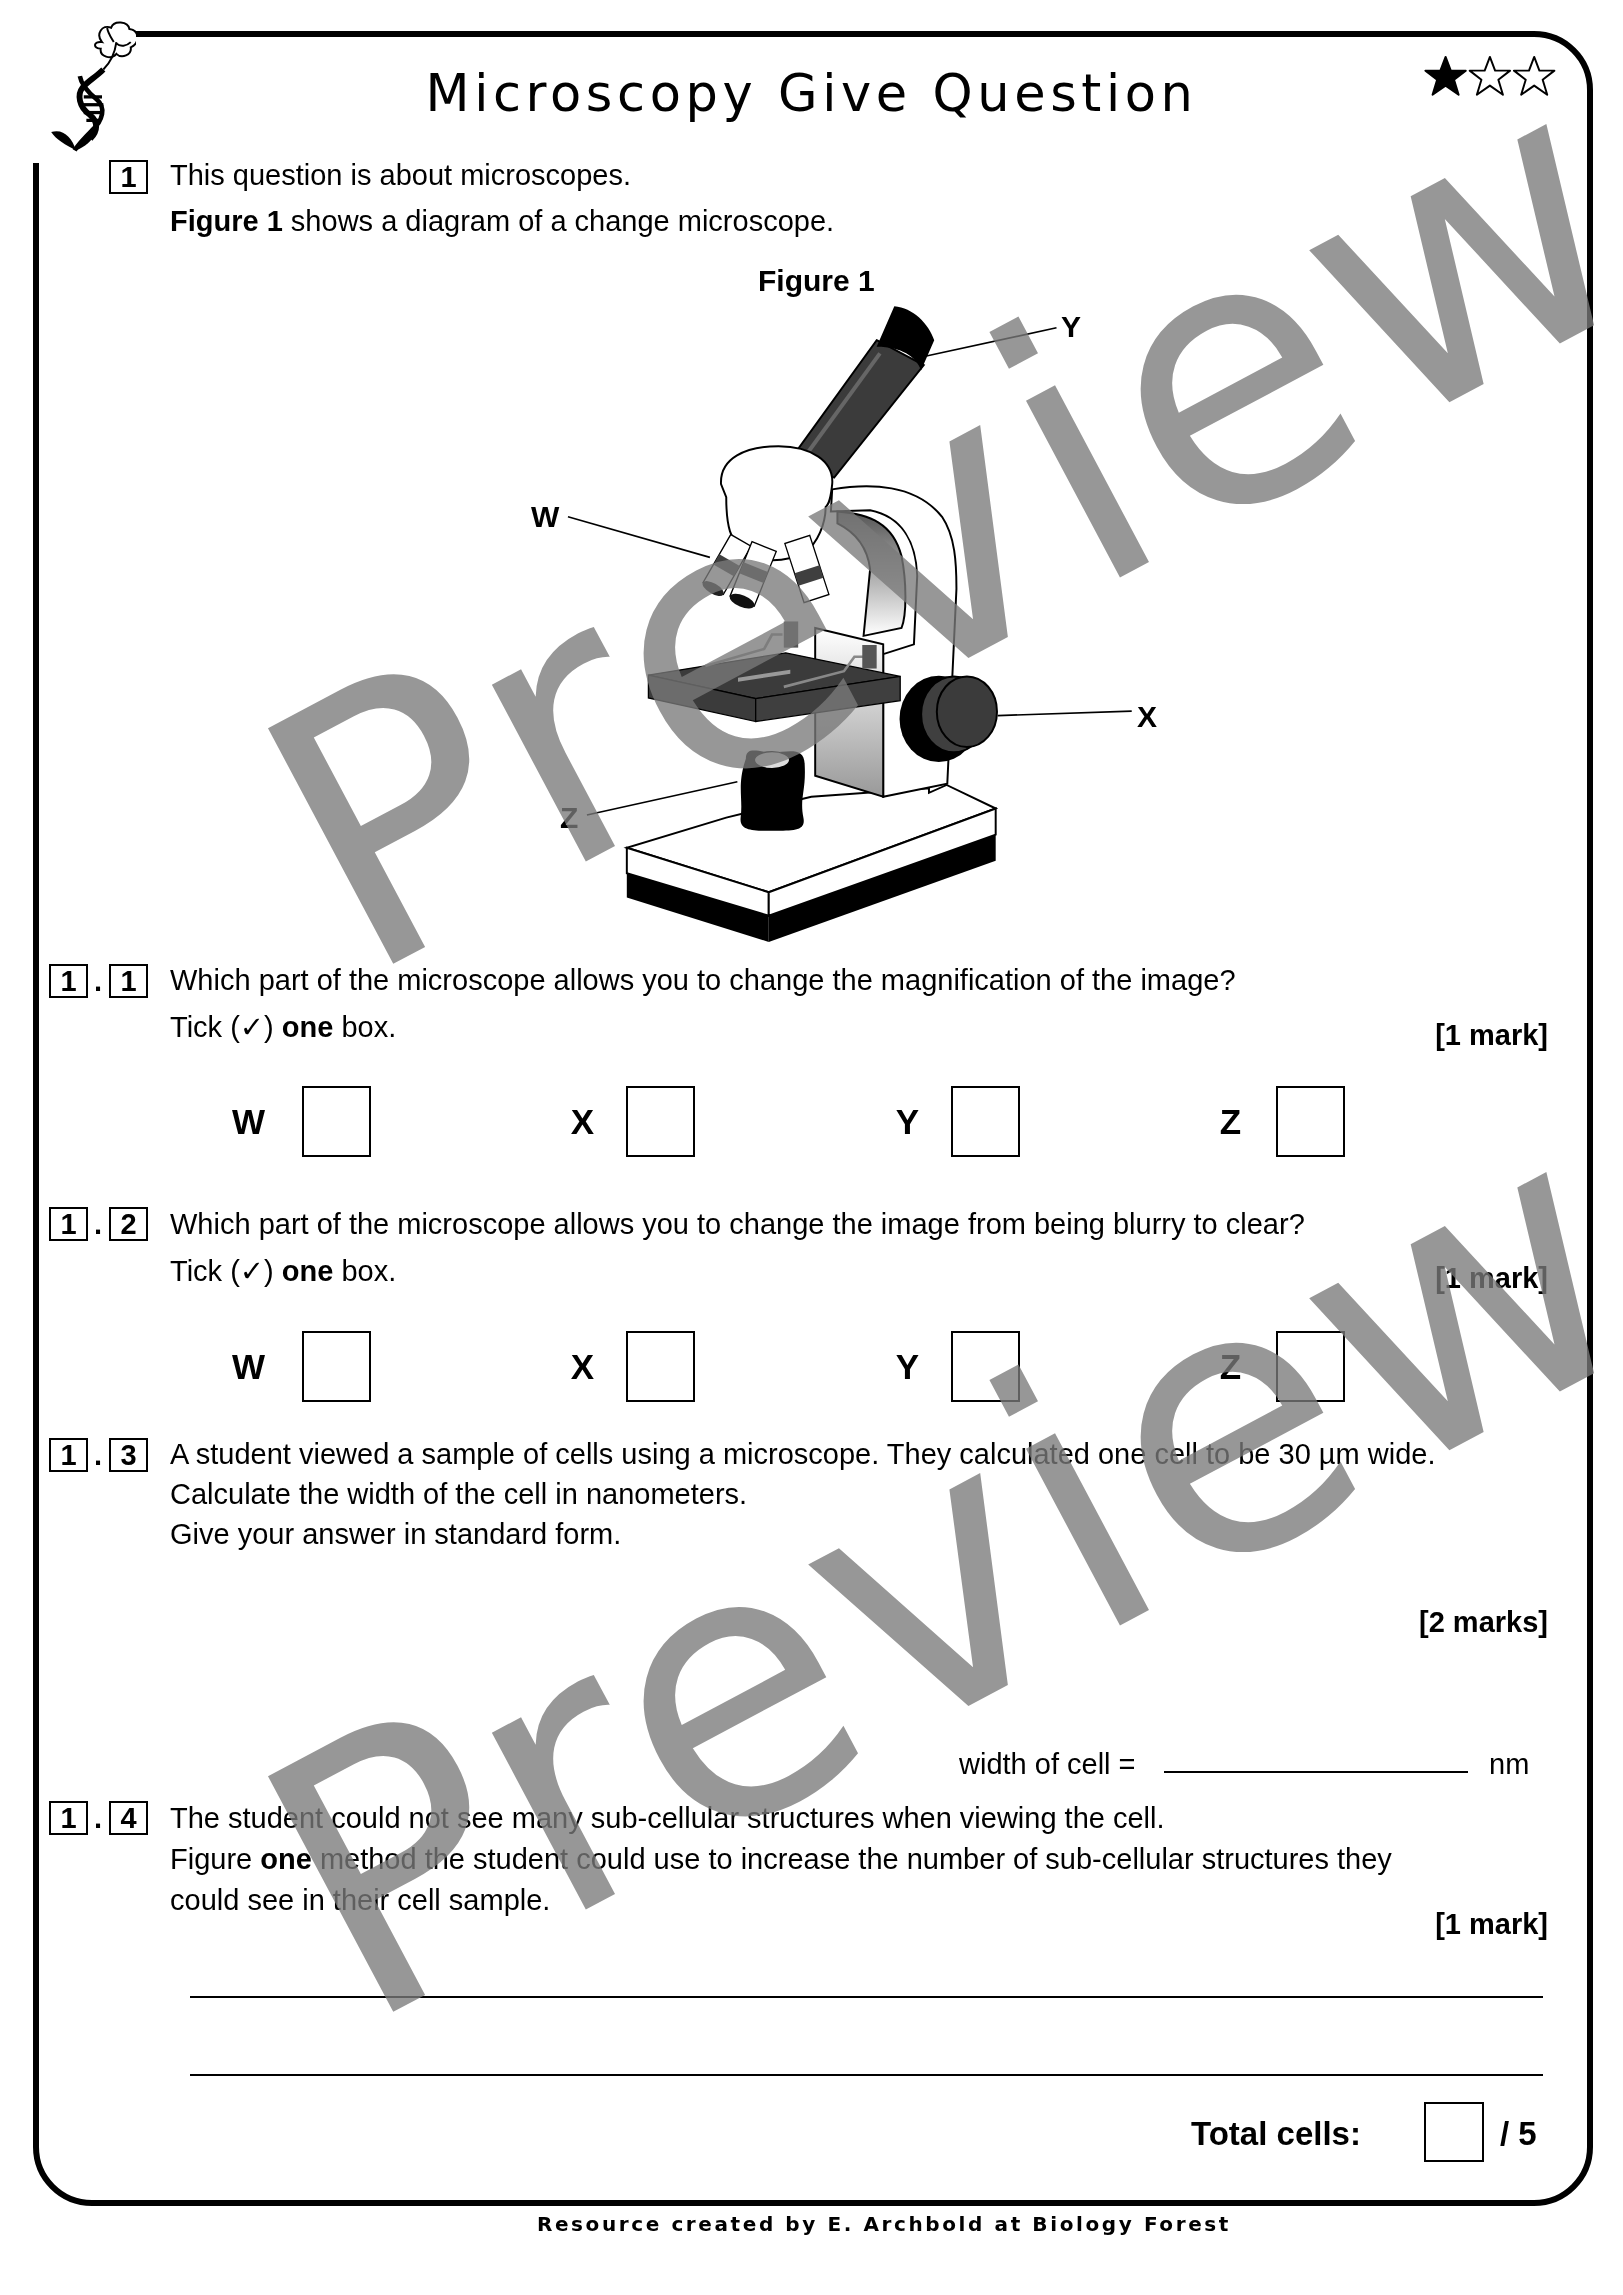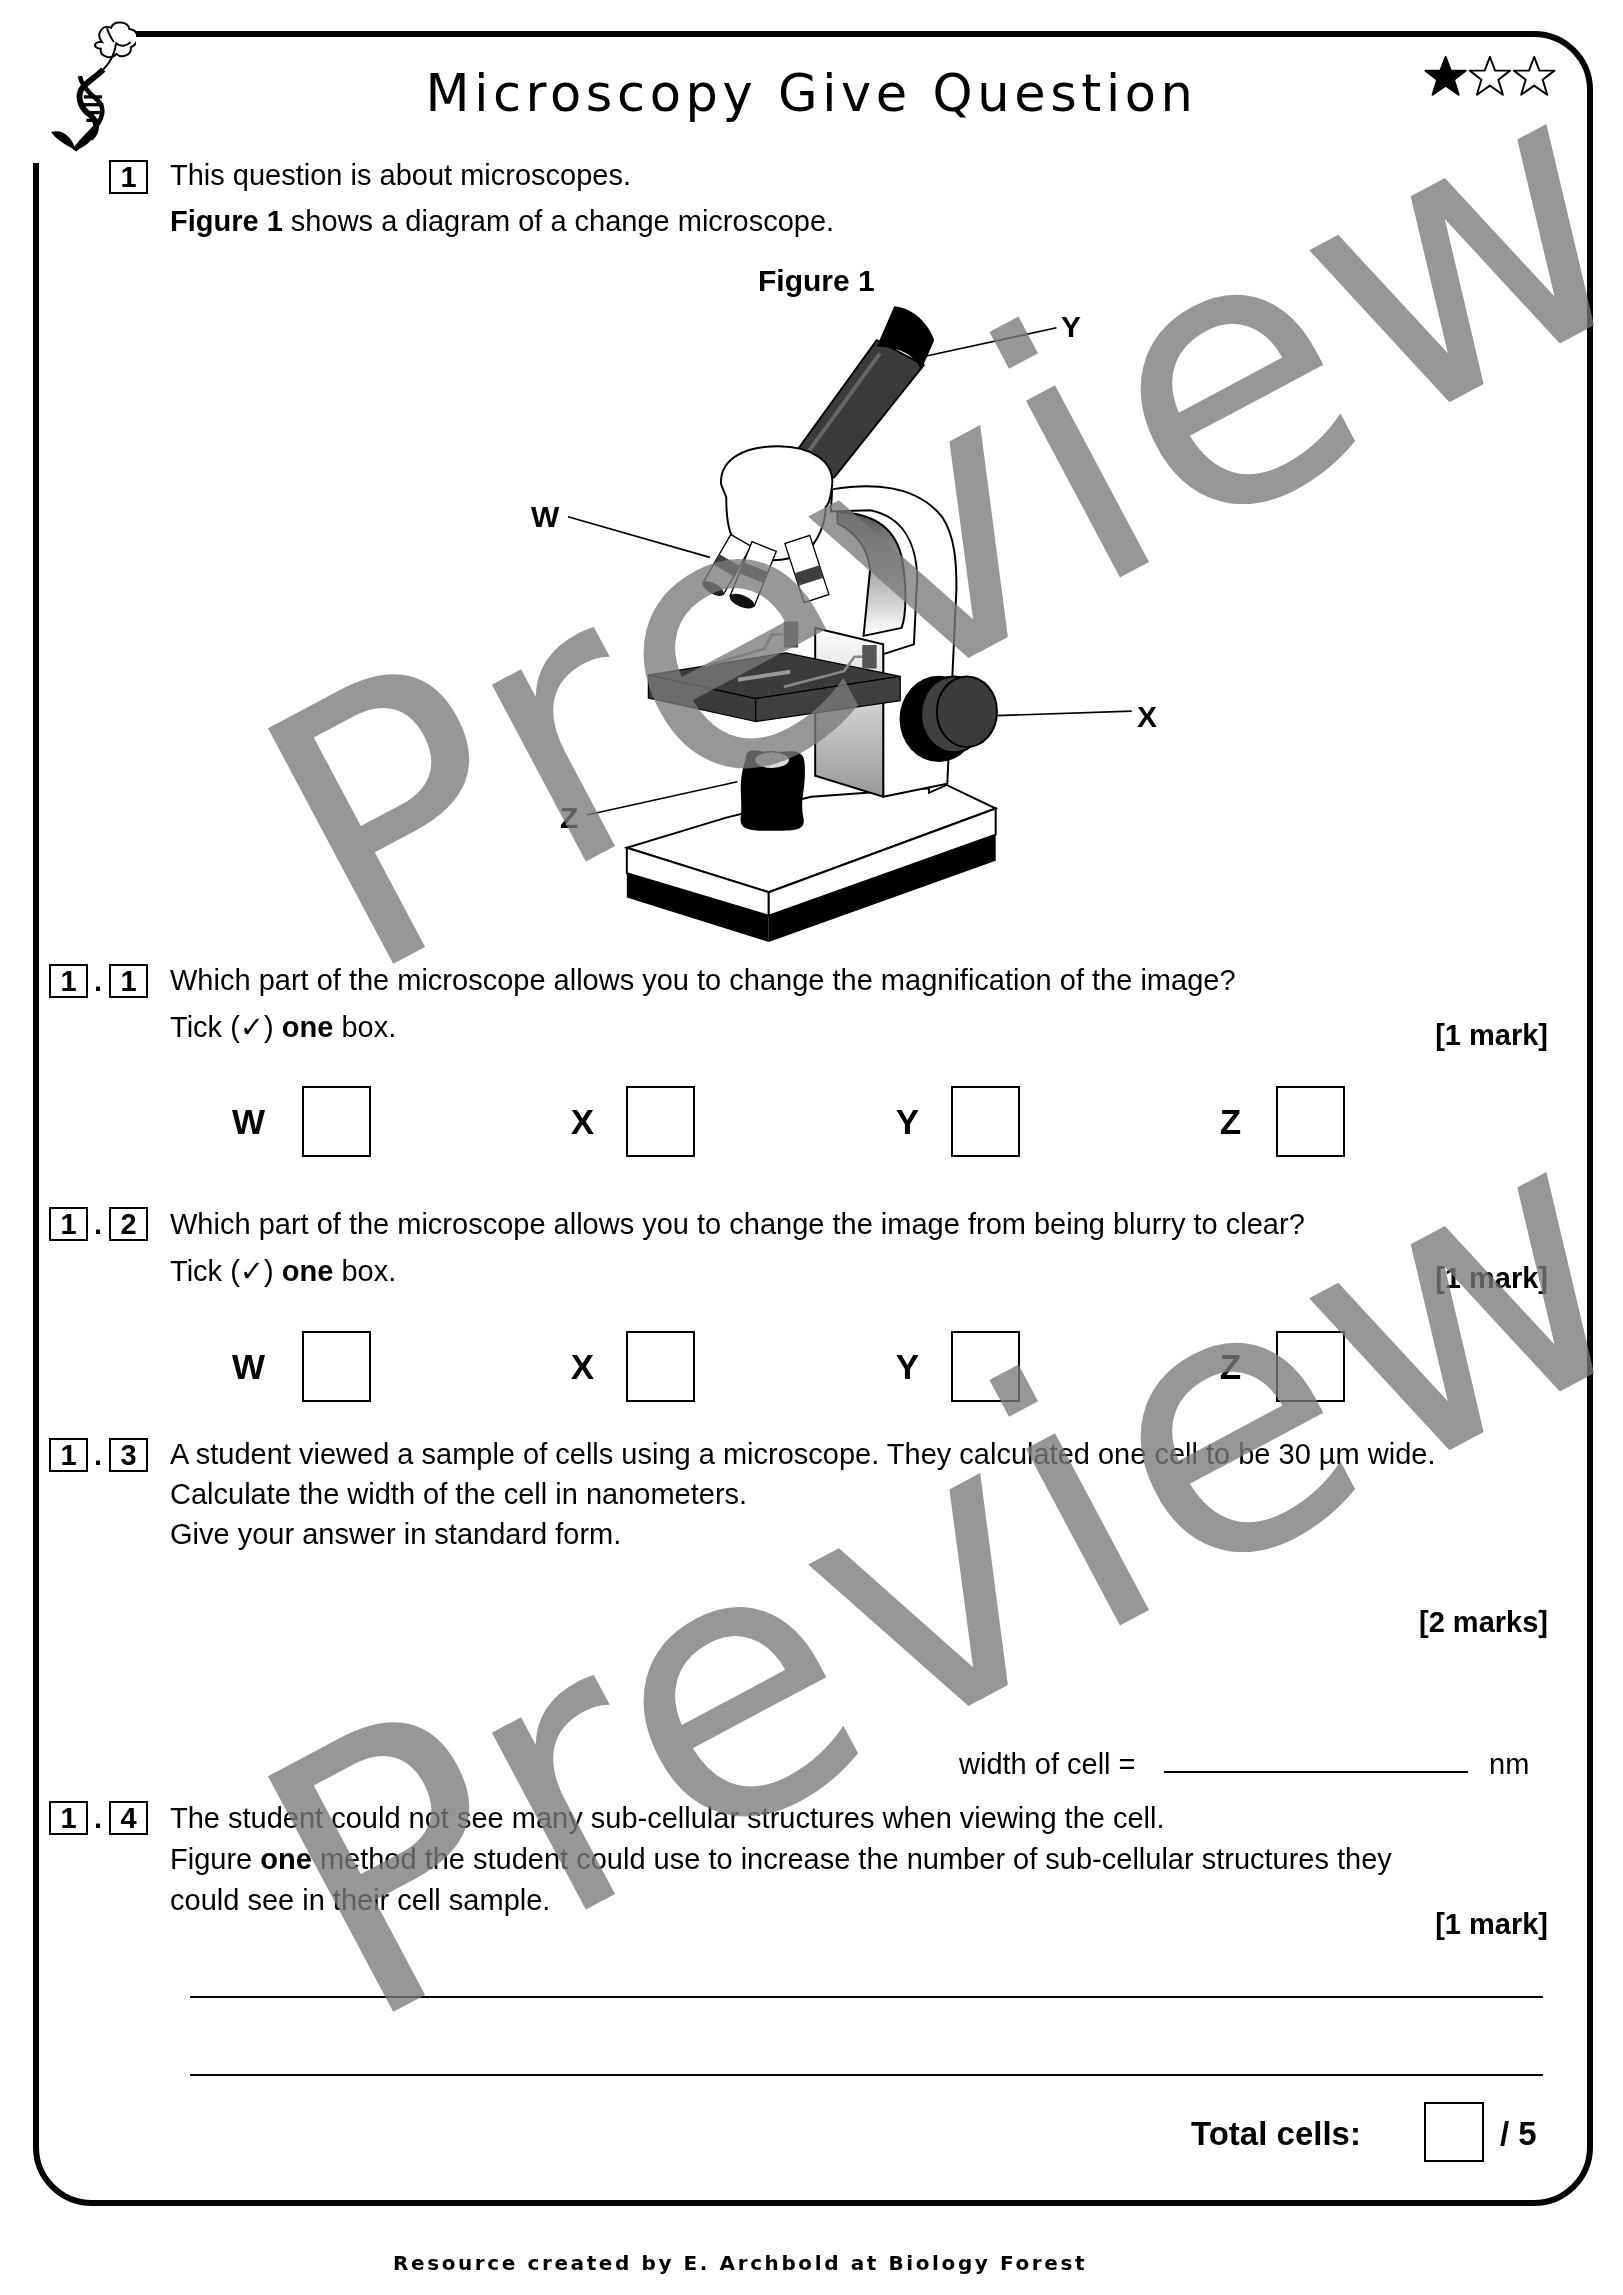--- a/index.html
+++ b/index.html
@@ -17,22 +17,22 @@
           font-size:29px; font-weight:bold; text-align:center; line-height:30px; }
   .qdot { position:absolute; font-size:29px; font-weight:bold; line-height:30px; }
   .txt { position:absolute; font-size:29px; line-height:34px; white-space:nowrap; }
   .txt b { font-weight:bold; }
   .marks { position:absolute; font-size:29px; font-weight:bold; line-height:34px; text-align:right; white-space:nowrap; }
   .tickrow { position:absolute; left:0; width:1623px; height:72px; }
   .tick-letter { position:absolute; font-size:35px; font-weight:bold; line-height:72px; width:39px; text-align:center; }
   .tick-box { position:absolute; width:69px; height:71px; border:2px solid #000; box-sizing:border-box; background:transparent; }
   .ans-line { position:absolute; height:0; border-top:2px solid #000; }
   .fig-label { position:absolute; font-size:30px; font-weight:bold; line-height:33px; }
-  .footer { position:absolute; left:393px; top:2212px; width:838px; text-align:left;
-            font-family:"DejaVu Sans", sans-serif; font-size:20px; font-weight:bold; letter-spacing:2.6px;margin-top:39px; }
+  .footer { position:absolute; left:393px; top:2212px; width:838px; text-align:right;
+            font-family:"DejaVu Sans", sans-serif; font-size:20px; font-weight:bold; letter-spacing:2.6px; }
   .total-label { position:absolute; left:1191px; top:2115px; font-size:33px; font-weight:bold; line-height:37px; white-space:nowrap; }
   .total-box { position:absolute; left:1424px; top:2102px; width:60px; height:60px; border:2.6px solid #000; box-sizing:border-box; }
   .total-of { position:absolute; left:1500px; top:2115px; font-size:33px; font-weight:bold; line-height:37px; }
   .watermark { position:absolute; font-family:"DejaVu Sans", sans-serif; color:#7a7a7a; opacity:0.78;
                font-size:366px; line-height:1; letter-spacing:6.5px; transform-origin:0 0; white-space:nowrap;
                pointer-events:none; font-weight:normal; }
 </style>
 </head>
 <body>
 

